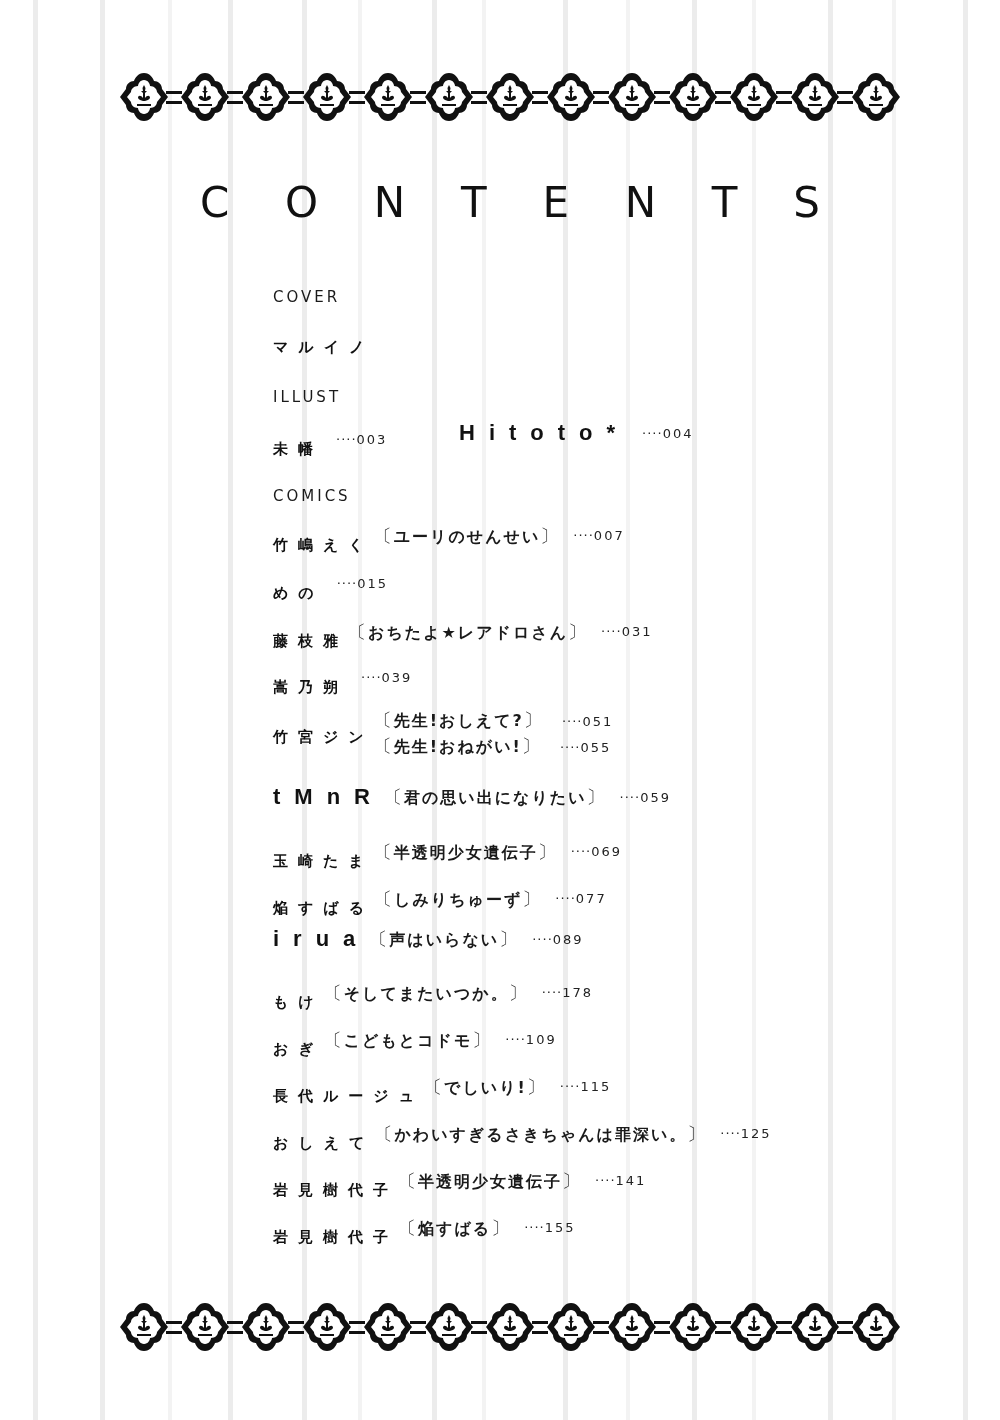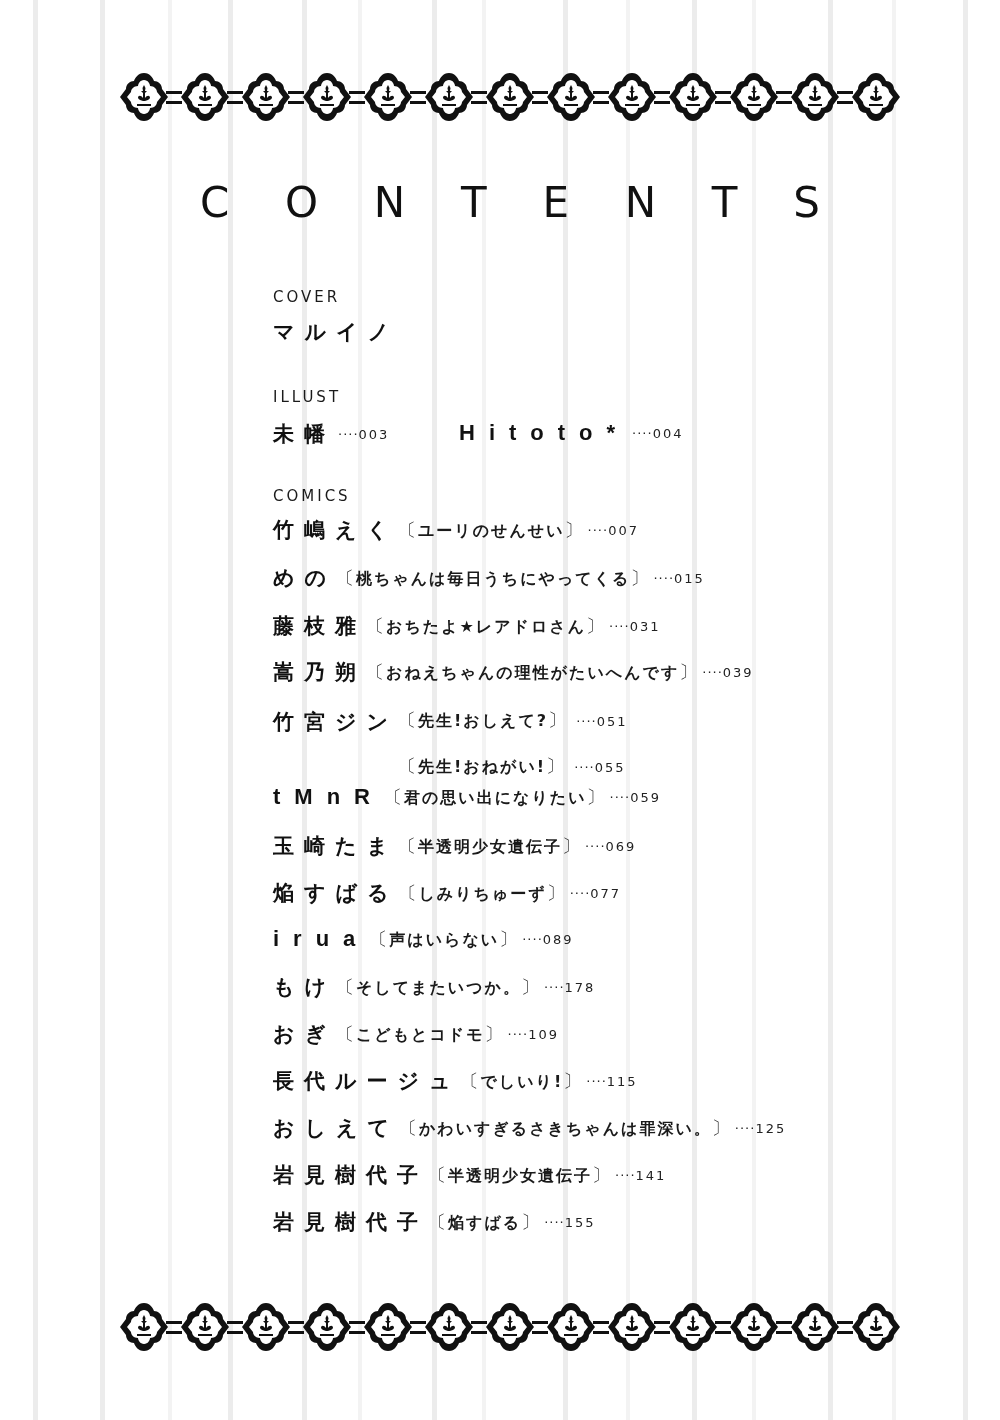--- a/index.html
+++ b/index.html
@@ -25,29 +25,29 @@
   }
   .title span { display: inline-block; }
 
   .toc { position: absolute; left: 273px; top: 288px; width: 620px; }
   .section-label {
     font-family: "DejaVu Sans", sans-serif; font-size: 15px; letter-spacing: 3px; color: #1a1a1a;
     position: absolute; left: 0;
   }
   .entry { position: absolute; left: 0; display: flex; align-items: center; white-space: nowrap; }
   .author {
-    font-family: "DejaVu Sans", sans-serif; font-weight: bold; font-size: 21px; letter-spacing: 10px; color: #111;
+    font-family: "DejaVu Sans", sans-serif; font-weight: bold; font-size: 15px; letter-spacing: 10px; color: #111; margin-top: 20px;
   }
   .work { font-size: 16px; font-weight: bold; letter-spacing: 2px; color: #1a1a1a; }
   .bracket { font-size: 18px; color: #222; font-weight: normal; }
-  .page { font-size: 13px; letter-spacing: 2px; color: #222; margin-left: 3px; }
+  .page { font-size: 13px; letter-spacing: 2px; color: #222; margin-left: 13px; }
   .dots { letter-spacing: 1px; }
   .latin-author { font-family: Liberation Sans, sans-serif; font-weight: bold; font-size: 22px; letter-spacing: 14px; }
   .multi { display: flex; align-items: flex-start; }
-  .multi .works { display: flex; flex-direction: column; gap: 22px; }
+  .multi .works { display: flex; flex-direction: column; gap: 2px; }
 </style>
 </head>
 <body>
 
 <div class="stripes">
   <div class="stripe" style="left:33px"></div>
   <div class="stripe" style="left:100px"></div>
   <div class="stripe light" style="left:168px"></div>
   <div class="stripe" style="left:228px"></div>
   <div class="stripe" style="left:302px"></div>
@@ -136,33 +136,31 @@
   <div class="section-label" style="top:199px">COMICS</div>
 
   <div class="entry" style="top:228px">
     <span class="author">竹嶋えく</span>
     <span class="work"><span class="bracket">〔</span><span>ユーリのせんせい</span><span class="bracket">〕</span></span>
     <span class="page"><span class="dots">····</span><span>007</span></span>
   </div>
 
   <div class="entry" style="top:276px">
     <span class="author">めの</span>
-    <span class="work"><span class="bracket">〔</span><span>桃ちゃんは毎日うちにやってくる</span><span class="bracket">〕</span></span>
     <span class="page"><span class="dots">····</span><span>015</span></span>
   </div>
 
   <div class="entry" style="top:324px">
     <span class="author">藤枝雅</span>
     <span class="work"><span class="bracket">〔</span><span>おちたよ★レアドロさん</span><span class="bracket">〕</span></span>
     <span class="page"><span class="dots">····</span><span>031</span></span>
   </div>
 
   <div class="entry" style="top:370px">
     <span class="author">嵩乃朔</span>
-    <span class="work"><span class="bracket">〔</span><span>おねえちゃんの理性がたいへんです</span><span class="bracket">〕</span></span>
     <span class="page"><span class="dots">····</span><span>039</span></span>
   </div>
 
   <div class="entry multi" style="top:420px">
     <span class="author">竹宮ジン</span>
     <div class="works">
       <div>
         <span class="work"><span class="bracket">〔</span><span>先生!おしえて?</span><span class="bracket">〕</span></span>
         <span class="page"><span class="dots">····</span><span>051</span></span>
       </div>

